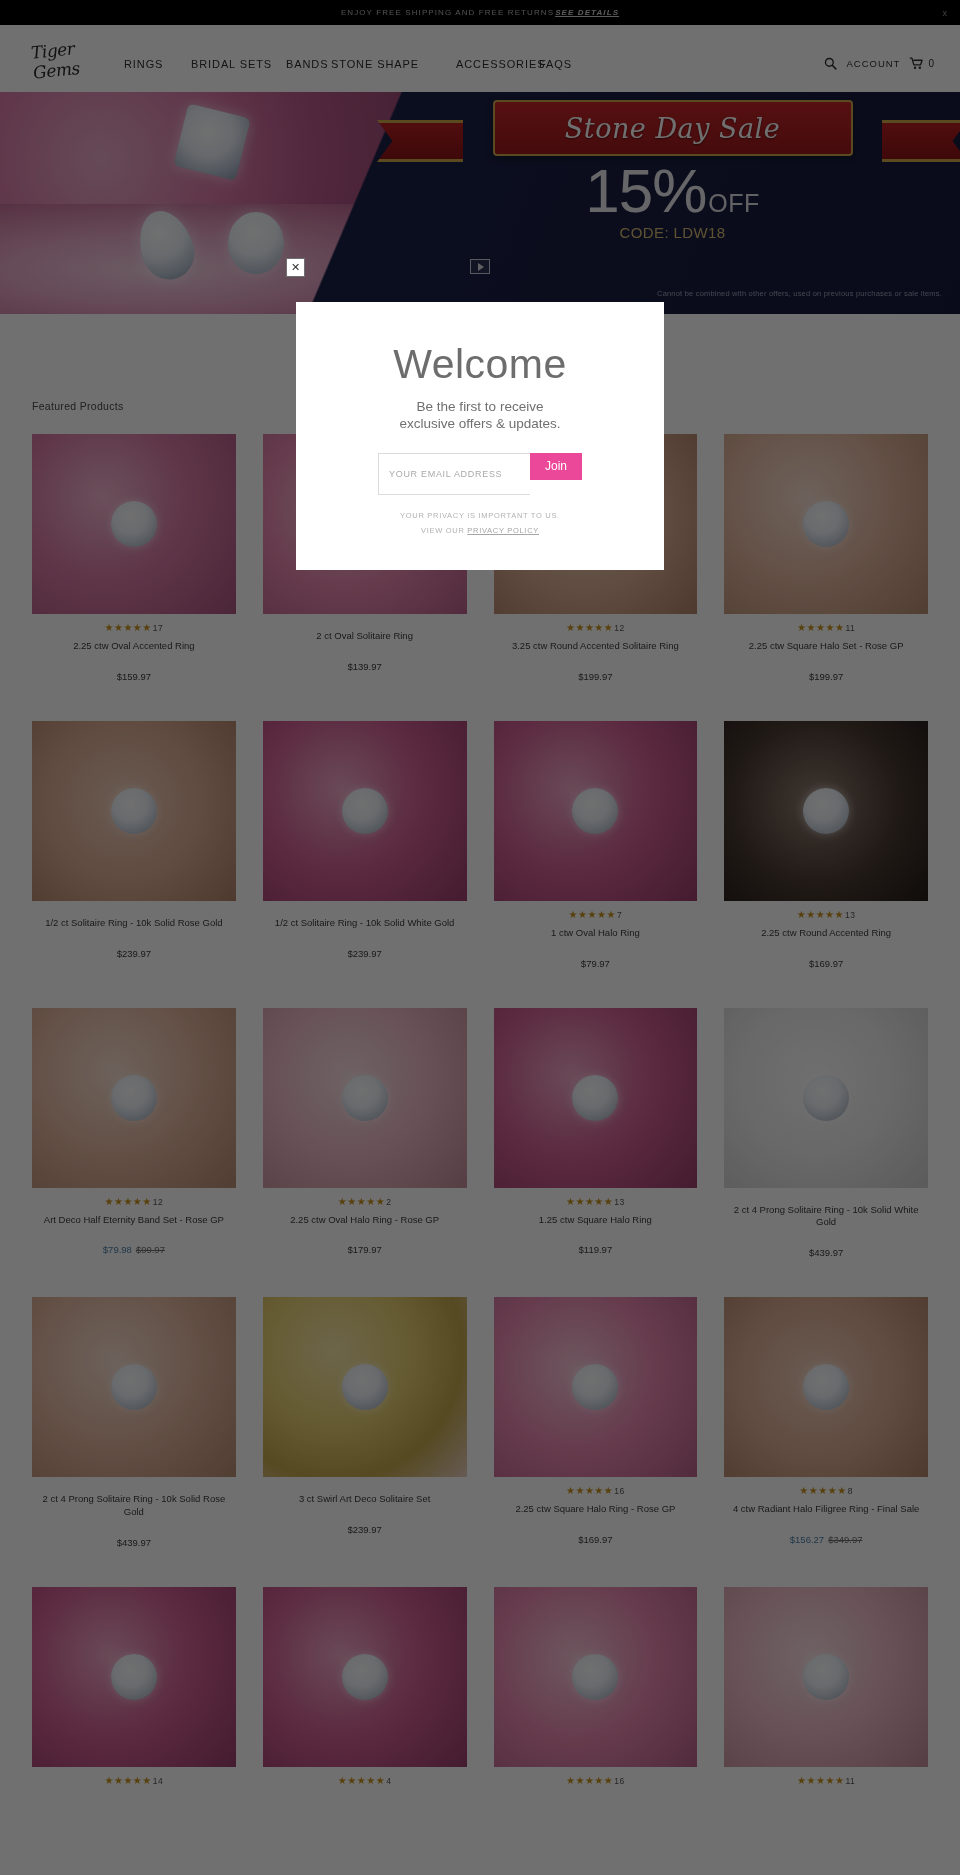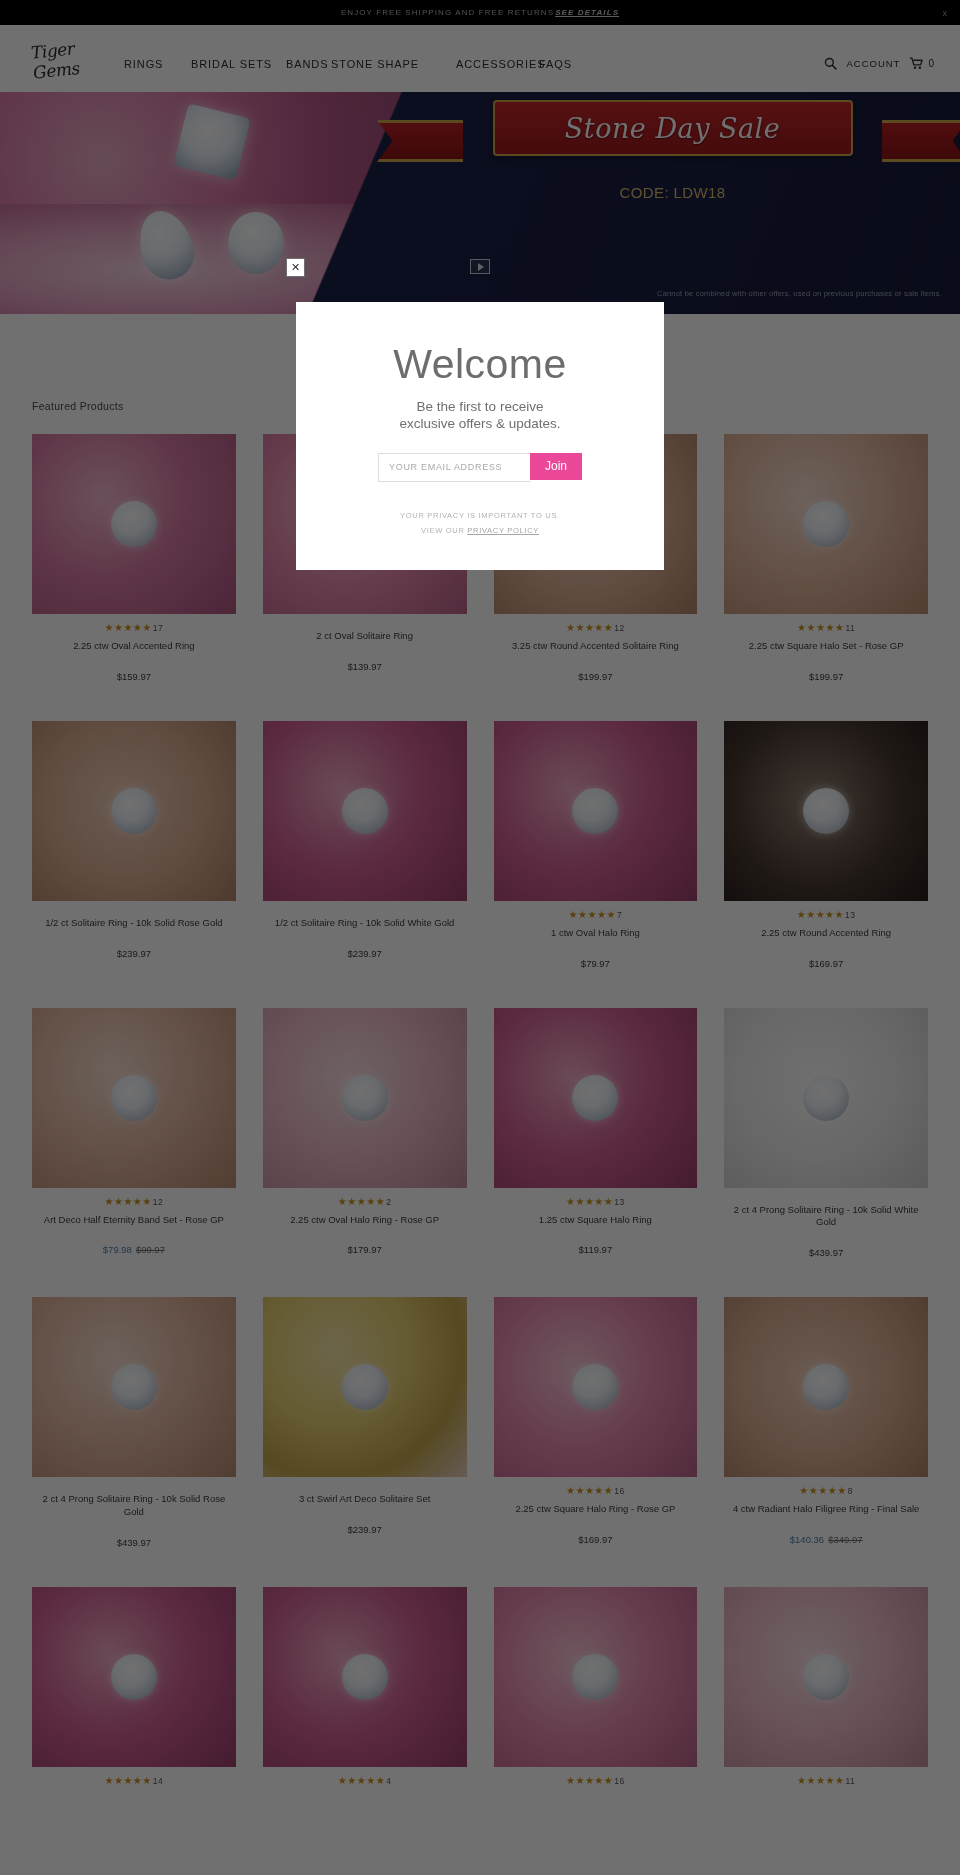--- a/index.html
+++ b/index.html
@@ -136,21 +136,21 @@
   .pct-row { display:flex; align-items:flex-end; justify-content:center; margin-top:-2px; }
   .pct-big {
     font-size:62px; font-weight:300; color:#e9e9ec;
     letter-spacing:-1px; line-height:1;
   }
   .pct-off {
     font-size:25px; font-weight:300; color:#e0e0e5;
     margin-left:2px; margin-bottom:4px; letter-spacing:.5px;
   }
   .code-line {
-    font-size:15px; color:#d8bb72; margin-top:22px; letter-spacing:.4px;
+    font-size:15px; color:#d8bb72; margin-top:2px; letter-spacing:.4px;
   }
   .ends-line {
     font-size:13px; color:#d9dbe4; margin-top:7px; line-height:1.35;
   }
   .disclaimer {
     position:absolute; right:18px; bottom:16px; z-index:6;
     font-size:7.5px; color:#9ba0b6; letter-spacing:.2px;
   }
   .hero-play {
     position:absolute; left:50%; transform:translateX(-50%);
@@ -234,21 +234,21 @@
     letter-spacing:.5px; line-height:1;
   }
   .modal-sub {
     margin-top:14px; font-size:13.5px; color:#6f6f6f;
     text-align:center; line-height:1.25;
   }
   .modal-form {
     display:flex; margin-top:20px; height:27px;
   }
   .modal-input {
-    width:152px; height:29px; border:1px solid #dcdcdc; border-right:none;
+    width:152px; height:42px; border:1px solid #dcdcdc; border-right:none;
     padding:0 10px; font-size:9px; color:#9b9b9b;
     letter-spacing:.6px; outline:none; background:#fff;
     font-family:"Liberation Sans", sans-serif;
   }
   .modal-input::placeholder { color:#a9a9a9; text-transform:uppercase; letter-spacing:.7px; }
   .modal-join {
     width:52px; height:27px; background:#ec4899; border:none;
     color:#fff; font-size:12px; cursor:pointer;
     font-family:"Liberation Sans", sans-serif;
   }
@@ -306,20 +306,24 @@
   <div class="hero-diag"></div>
 
   <div class="hero-content">
     <div class="ribbon-wrap">
       <div class="ribbon-tail-l"></div>
       <div class="ribbon-tail-r"></div>
       <div class="ribbon">
         <span class="ribbon-text">Stone Day Sale</span>
       </div>
     </div>
+    <div class="pct-row">
+      <span class="pct-big">15%</span>
+      <span class="pct-off">OFF</span>
+    </div>
     <div class="code-line">CODE: LDW18</div>
   </div>
 
   <div class="hero-play"></div>
   <div class="disclaimer">Cannot be combined with other offers, used on previous purchases or sale items.</div>
 </div>
 
 <div class="section">
   <div class="section-title">Featured Products</div>
   <div class="grid" id="product-grid">
@@ -467,21 +471,21 @@
           <div class="card-price">$169.97</div>
         </div>
       </div>
       <div class="card">
         <div class="card-img img-hand">
           <div class="ring"></div>
         </div>
         <div class="card-meta">
           <div class="stars">★★★★★<span class="count">8</span></div>
           <div class="card-title">4 ctw Radiant Halo Filigree Ring - Final Sale</div>
-          <div class="card-price"><span class="sale">$140.36</span><span class="was">$349.97</span></div>
+          <div class="card-price"><span class="sale">$156.27</span><span class="was">$349.97</span></div>
         </div>
       </div>
       <div class="card">
         <div class="card-img img-magenta">
           <div class="ring"></div>
         </div>
         <div class="card-meta">
           <div class="stars">★★★★★<span class="count">14</span></div>
         </div>
       </div>

